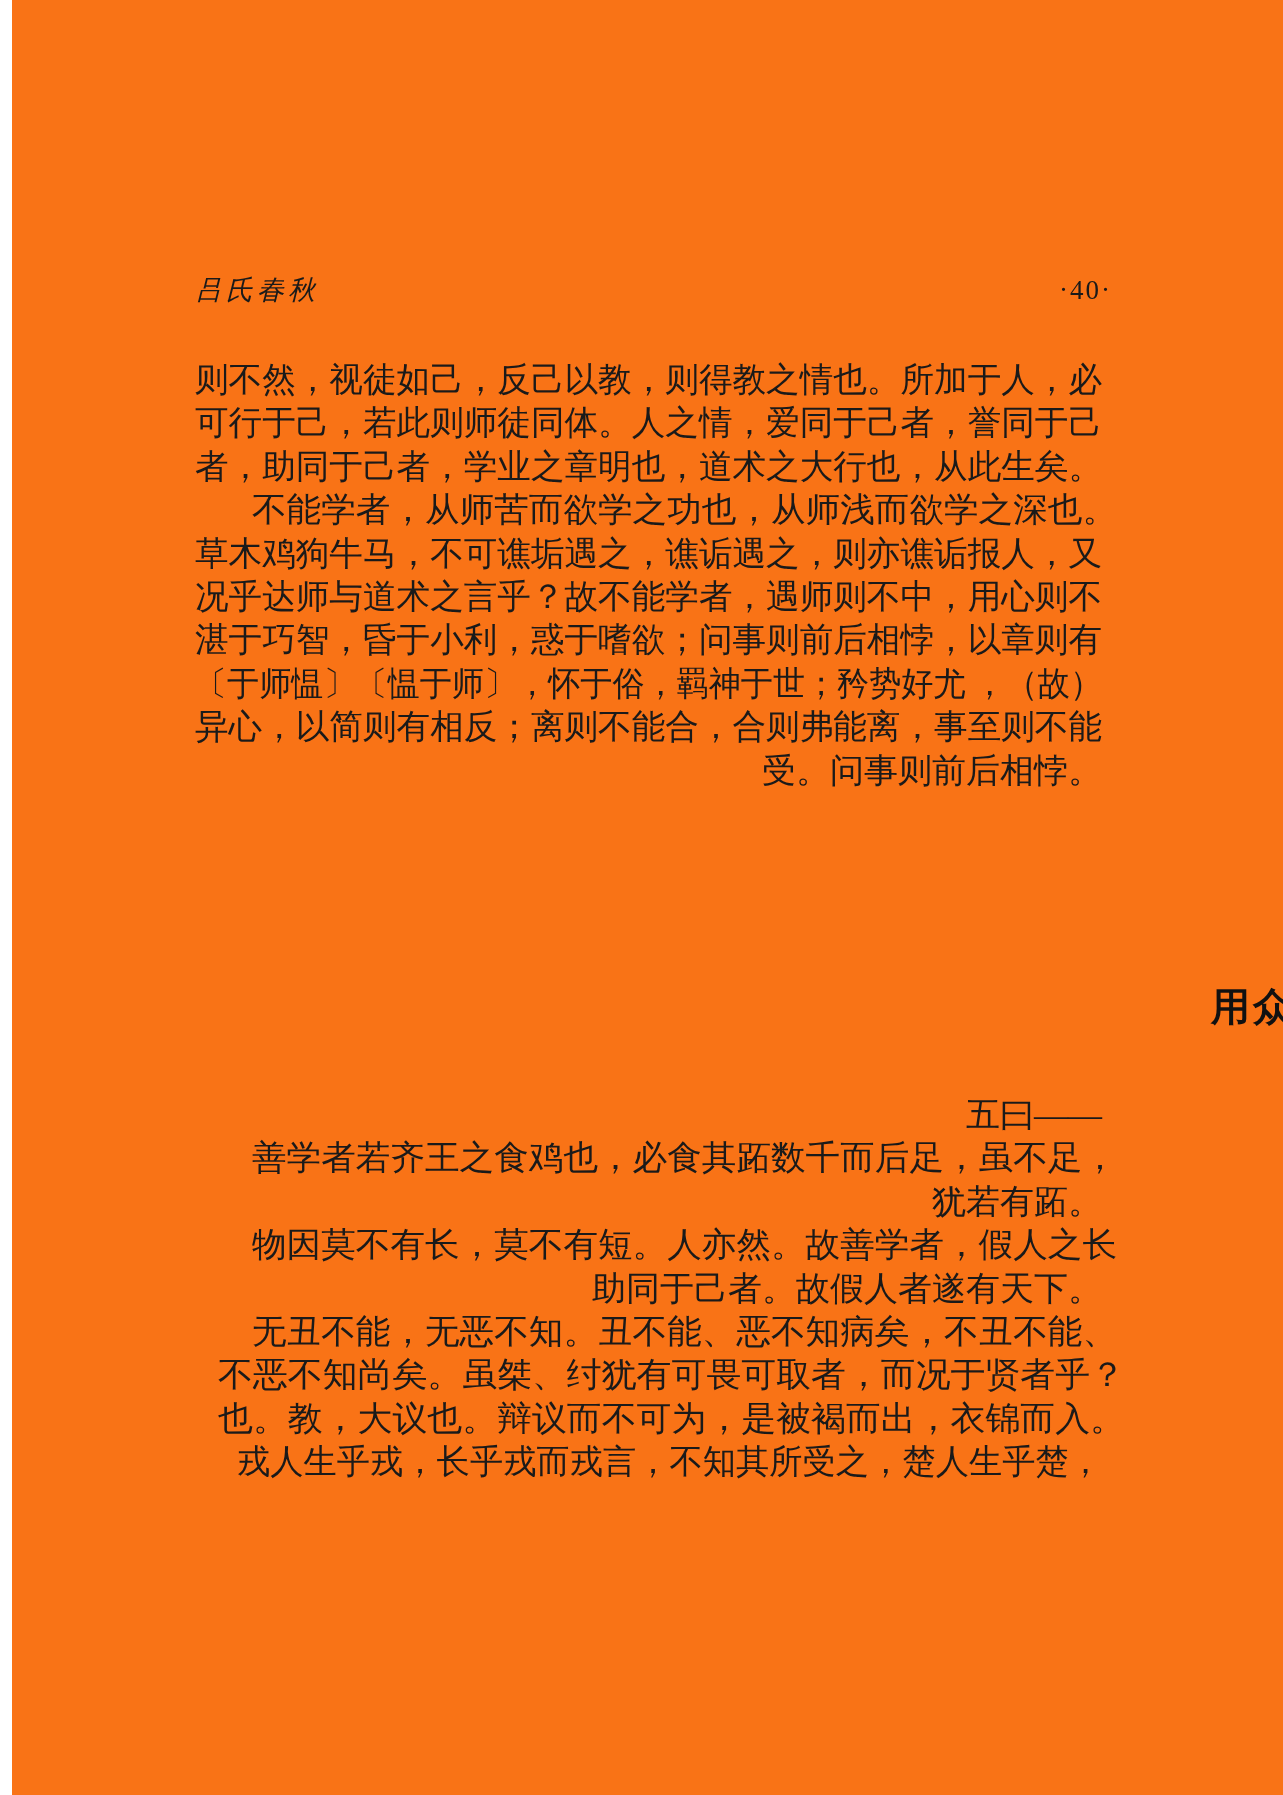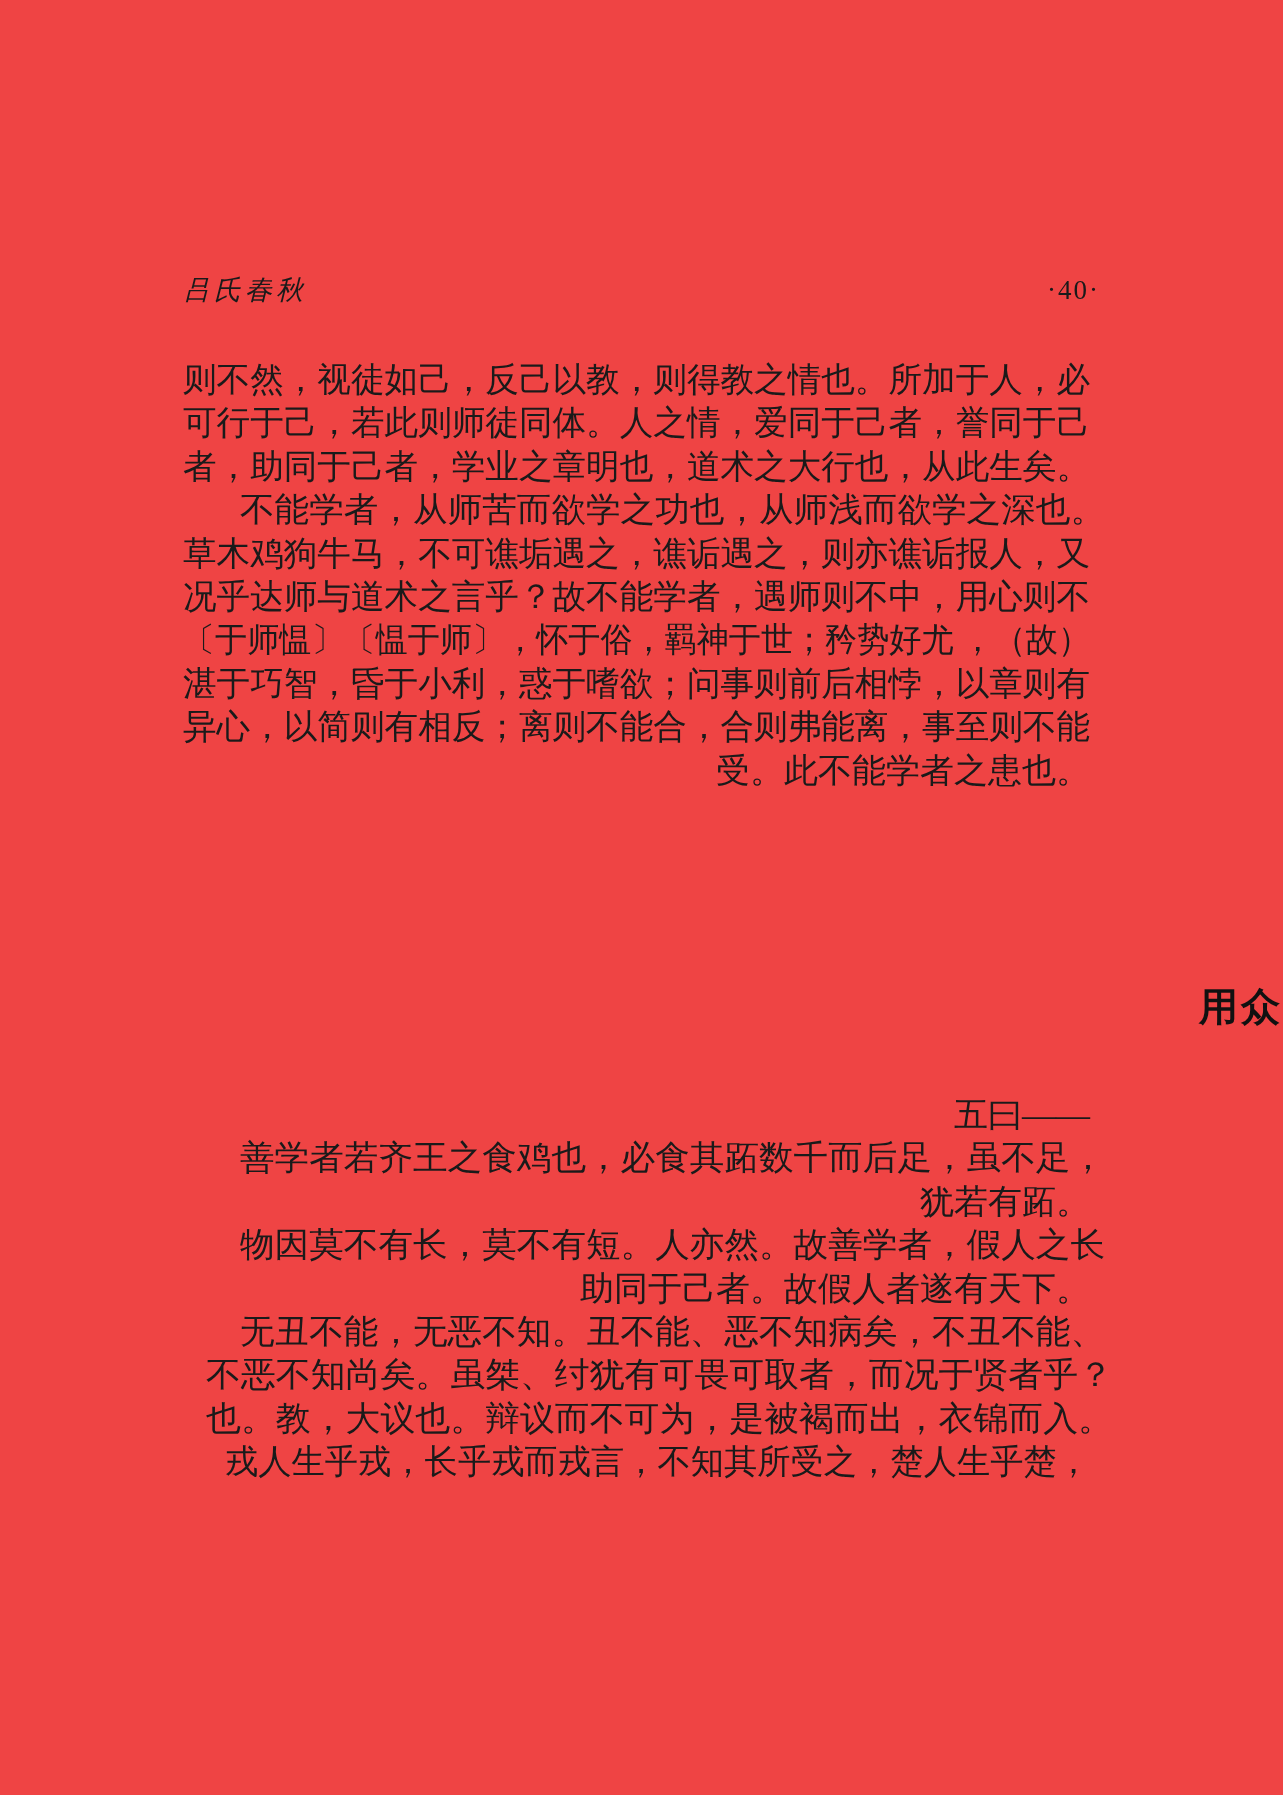--- a/index.html
+++ b/index.html
@@ -11,21 +11,22 @@
     width: 1283px;
     height: 1795px;
     position: relative;
     overflow: hidden;
     font-family: "Liberation Serif", "DejaVu Serif", serif;
     color: #1a1a1a;
   }
   .page {
     position: absolute;
     inset: 0;
-    background: #ef4444;
+    background: #f97316;
+    margin-left: 12px;
   }
   .header {
     position: absolute;
     left: 183px;
     top: 272px;
     width: 917px;
     display: flex;
     justify-content: space-between;
     align-items: baseline;
   }
@@ -82,24 +83,24 @@
     <span class="page-number">·40·</span>
   </div>
 
   <div class="text-block" id="block-top">
       <div class="line fill"><span class="inner" style="transform: scaleX(0.988017);">则不然，视徒如己，反己以教，则得教之情也。所加于人，必</span></div>
       <div class="line fill"><span class="inner" style="transform: scaleX(0.988017);">可行于己，若此则师徒同体。人之情，爱同于己者，誉同于己</span></div>
       <div class="line fill"><span class="inner" style="transform: scaleX(0.988017);">者，助同于己者，学业之章明也，道术之大行也，从此生矣。</span></div>
       <div class="line indent fill"><span class="inner" style="transform: scaleX(1.01765);">不能学者，从师苦而欲学之功也，从师浅而欲学之深也。</span></div>
       <div class="line fill"><span class="inner" style="transform: scaleX(0.988017);">草木鸡狗牛马，不可谯垢遇之，谯诟遇之，则亦谯诟报人，又</span></div>
       <div class="line fill"><span class="inner" style="transform: scaleX(0.988017);">况乎达师与道术之言乎？故不能学者，遇师则不中，用心则不</span></div>
+      <div class="line fill"><span class="inner" style="transform: scaleX(0.988017);">湛于巧智，昏于小利，惑于嗜欲；问事则前后相悖，以章则有</span></div>
       <div class="line fill"><span class="inner" style="transform: scaleX(0.9443);">〔于师愠〕〔愠于师〕，怀于俗，羁神于世；矜势好尤 ，（故）</span></div>
-      <div class="line fill"><span class="inner" style="transform: scaleX(0.988017);">湛于巧智，昏于小利，惑于嗜欲；问事则前后相悖，以章则有</span></div>
       <div class="line fill"><span class="inner" style="transform: scaleX(0.988017);">异心，以简则有相反；离则不能合，合则弗能离，事至则不能</span></div>
-      <div class="line"><span class="inner">受。此不能学者之患也。</span></div>
+      <div class="line"><span class="inner">受。问事则前后相悖。</span></div>
     </div>
 
   <div class="section-title">用众</div>
 
   <div class="text-block" id="block-bottom">
       <div class="line"><span class="inner">五曰——</span></div>
       <div class="line indent fill"><span class="inner" style="transform: scaleX(1.01765);">善学者若齐王之食鸡也，必食其跖数千而后足，虽不足，</span></div>
       <div class="line"><span class="inner">犹若有跖。</span></div>
       <div class="line indent fill"><span class="inner" style="transform: scaleX(1.01765);">物因莫不有长，莫不有短。人亦然。故善学者，假人之长</span></div>
       <div class="line"><span class="inner">助同于己者。故假人者遂有天下。</span></div>

